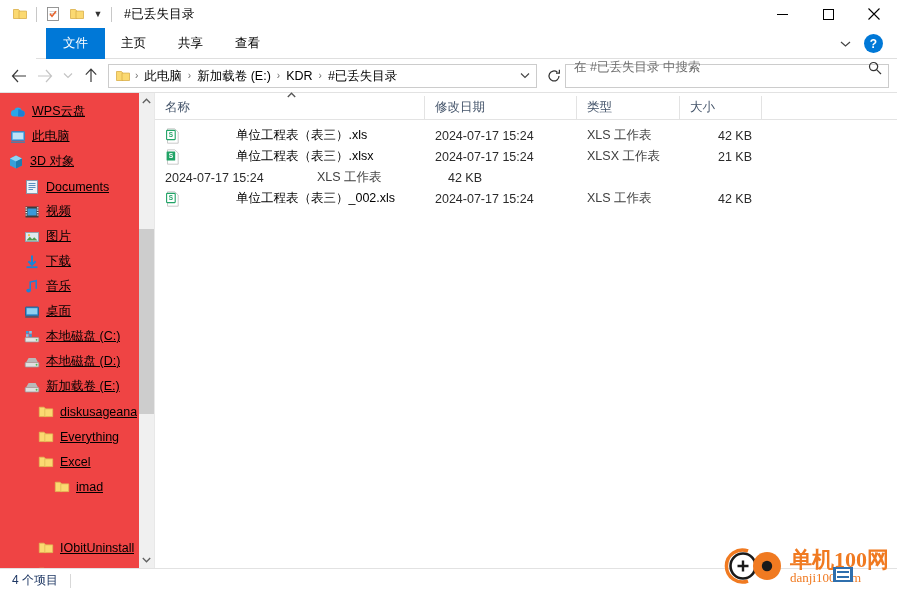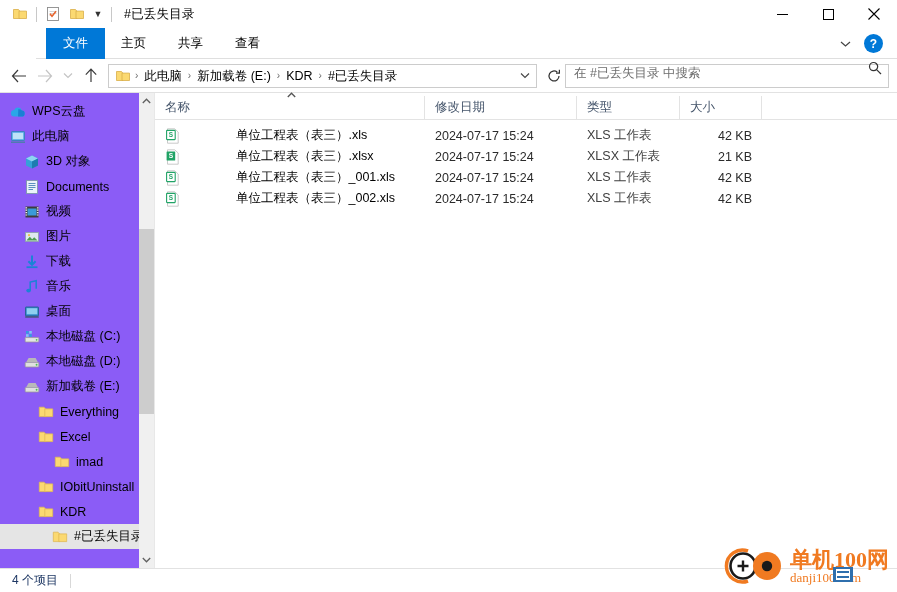--- a/index.html
+++ b/index.html
@@ -134,41 +134,42 @@
     color: #444; font-size: 10px;
   }
   .refresh {
     width: 22px; height: 24px;
     display: flex; align-items: center; justify-content: center;
     color: #333;
   }
   .searchbox {
     width: 324px; height: 24px;
     border: 1px solid #cccccc; background: #fff;
-    display: flex; 
+    display: flex; align-items: center;
     padding: 0 4px 16px 8px;
   }
   .search-ph {
     flex: 1; font-size: 12.5px; color: #6d6d6d; white-space: nowrap;
   }
   .search-ico { width: 18px; display: flex; align-items: center; justify-content: center; color: #333; }
 
   
   .body {
     flex: 1; display: flex; min-height: 0;
     border-top: 1px solid #e2e2e2;
   }
 
   
   .sidebar {
     width: 155px; min-width: 155px;
     position: relative;
-    background: #8b5cf6;
+    background: #ef4444;
     overflow: hidden;
     border-right: 1px solid #e8e8e8;
+    text-decoration: underline;
   }
   .tree { padding-top: 6px; }
   .tree-item {
     height: 25px; display: flex; align-items: center;
     font-size: 12.5px; color: #000;
     white-space: nowrap; overflow: hidden;
     padding-right: 4px;
   }
   .tree-item.selected { background: #e5e5e5; }
   .tree-ico {
@@ -423,21 +424,21 @@
           <div class="tree-item" style="padding-left: 10px;">
             <span class="tree-ico">
               <svg width="16" height="16" viewBox="0 0 16 16">
                 <rect x="1.5" y="2.5" width="13" height="9" rx="0.6" fill="#54a8e8" stroke="#3c7fba" stroke-width="0.9"></rect>
                 <rect x="2.8" y="3.8" width="10.4" height="6.4" fill="#bfe2f7"></rect>
                 <path d="M1 13.2h14" stroke="#4a7ea8" stroke-width="1.4"></path>
               </svg>
             </span>
             <span class="tree-label">此电脑</span>
           </div>
-          <div class="tree-item" style="padding-left: 24px;">
+          <div class="tree-item" style="padding-left: 8px;">
             <span class="tree-ico">
               <svg width="16" height="16" viewBox="0 0 16 16">
                 <path d="M8 1.4l6 3v7.2l-6 3-6-3V4.4z" fill="#36a0d8"></path>
                 <path d="M8 1.4l6 3-6 3-6-3z" fill="#8fd3f2"></path>
                 <path d="M8 7.4v7.2l6-3V4.4z" fill="#1d7cb0"></path>
               </svg>
             </span>
             <span class="tree-label">3D 对象</span>
           </div>
           <div class="tree-item" style="padding-left: 24px;">
@@ -530,41 +531,50 @@
             </span>
             <span class="tree-label">新加载卷 (E:)</span>
           </div>
           <div class="tree-item" style="padding-left: 38px;">
             <span class="tree-ico">
               <svg width="16" height="16" viewBox="0 0 16 16">
                 <path d="M1.3 3.2h4.8l1.2 1.6h0.3v7.8H1.3z" fill="#fbd971" stroke="#e0b956" stroke-width="0.8"></path>
                 <path d="M6.8 4.9h7.9v7.7H6.8z" fill="#fbd971" stroke="#e0b956" stroke-width="0.8"></path>
               </svg>
             </span>
-            <span class="tree-label">Everything</span>
+            <span class="tree-label">diskusageana</span>
           </div>
           <div class="tree-item" style="padding-left: 38px;">
             <span class="tree-ico">
               <svg width="16" height="16" viewBox="0 0 16 16">
                 <path d="M1.3 3.2h4.8l1.2 1.6h0.3v7.8H1.3z" fill="#fbd971" stroke="#e0b956" stroke-width="0.8"></path>
                 <path d="M6.8 4.9h7.9v7.7H6.8z" fill="#fbd971" stroke="#e0b956" stroke-width="0.8"></path>
               </svg>
             </span>
-            <span class="tree-label">Excel</span>
-          </div>
-          <div class="tree-item" style="padding-left: 54px;">
+            <span class="tree-label">Everything</span>
+          </div>
+          <div class="tree-item" style="padding-left: 38px;">
             <span class="tree-ico">
               <svg width="16" height="16" viewBox="0 0 16 16">
                 <path d="M1.3 3.2h4.8l1.2 1.6h0.3v7.8H1.3z" fill="#fbd971" stroke="#e0b956" stroke-width="0.8"></path>
                 <path d="M6.8 4.9h7.9v7.7H6.8z" fill="#fbd971" stroke="#e0b956" stroke-width="0.8"></path>
               </svg>
             </span>
+            <span class="tree-label">Excel</span>
+          </div>
+          <div class="tree-item" style="padding-left: 54px;">
+            <span class="tree-ico">
+              <svg width="16" height="16" viewBox="0 0 16 16">
+                <path d="M1.3 3.2h4.8l1.2 1.6h0.3v7.8H1.3z" fill="#fbd971" stroke="#e0b956" stroke-width="0.8"></path>
+                <path d="M6.8 4.9h7.9v7.7H6.8z" fill="#fbd971" stroke="#e0b956" stroke-width="0.8"></path>
+              </svg>
+            </span>
             <span class="tree-label">imad</span>
           </div>
-          <div class="tree-item" style="padding-left: 38px;">
+          <div class="tree-item" style="padding-left: 38px; margin-top: 36px;">
             <span class="tree-ico">
               <svg width="16" height="16" viewBox="0 0 16 16">
                 <path d="M1.3 3.2h4.8l1.2 1.6h0.3v7.8H1.3z" fill="#fbd971" stroke="#e0b956" stroke-width="0.8"></path>
                 <path d="M6.8 4.9h7.9v7.7H6.8z" fill="#fbd971" stroke="#e0b956" stroke-width="0.8"></path>
               </svg>
             </span>
             <span class="tree-label">IObitUninstall</span>
           </div>
           <div class="tree-item" style="padding-left: 38px;">
             <span class="tree-ico">
@@ -639,28 +649,20 @@
                   <rect x="1.6" y="2.4" width="8.6" height="9.2" rx="0.6" fill="#21a366"></rect>
                   <text x="5.9" y="9.2" font-size="6.6" font-family="Liberation Sans, sans-serif" font-weight="bold" fill="#ffffff" text-anchor="middle">S</text>
                 </svg></span>
               <span>单位工程表（表三）.xlsx</span>
             </div>
             <div class="cell-date">2024-07-17 15:24</div>
             <div class="cell-type">XLSX 工作表</div>
             <div class="cell-size">21 KB</div>
           </div>
           <div class="row">
-            <div class="cell-name">
-              <span class="file-ico"><svg width="16" height="16" viewBox="0 0 16 16">
-                  <path d="M2.5 0.8h7.2L13.2 4v11.2H2.5z" fill="#ffffff" stroke="#bdbdbd" stroke-width="0.8"></path>
-                  <rect x="1.6" y="2.4" width="8.6" height="9.2" rx="0.6" fill="#ffffff" stroke="#21a366" stroke-width="1.1"></rect>
-                  <text x="5.9" y="9.1" font-size="6.4" font-family="Liberation Sans, sans-serif" font-weight="bold" fill="#21a366" text-anchor="middle">S</text>
-                </svg></span>
-              <span>单位工程表（表三）_001.xls</span>
-            </div>
             <div class="cell-date">2024-07-17 15:24</div>
             <div class="cell-type">XLS 工作表</div>
             <div class="cell-size">42 KB</div>
           </div>
           <div class="row">
             <div class="cell-name">
               <span class="file-ico"><svg width="16" height="16" viewBox="0 0 16 16">
                   <path d="M2.5 0.8h7.2L13.2 4v11.2H2.5z" fill="#ffffff" stroke="#bdbdbd" stroke-width="0.8"></path>
                   <rect x="1.6" y="2.4" width="8.6" height="9.2" rx="0.6" fill="#ffffff" stroke="#21a366" stroke-width="1.1"></rect>
                   <text x="5.9" y="9.1" font-size="6.4" font-family="Liberation Sans, sans-serif" font-weight="bold" fill="#21a366" text-anchor="middle">S</text>

